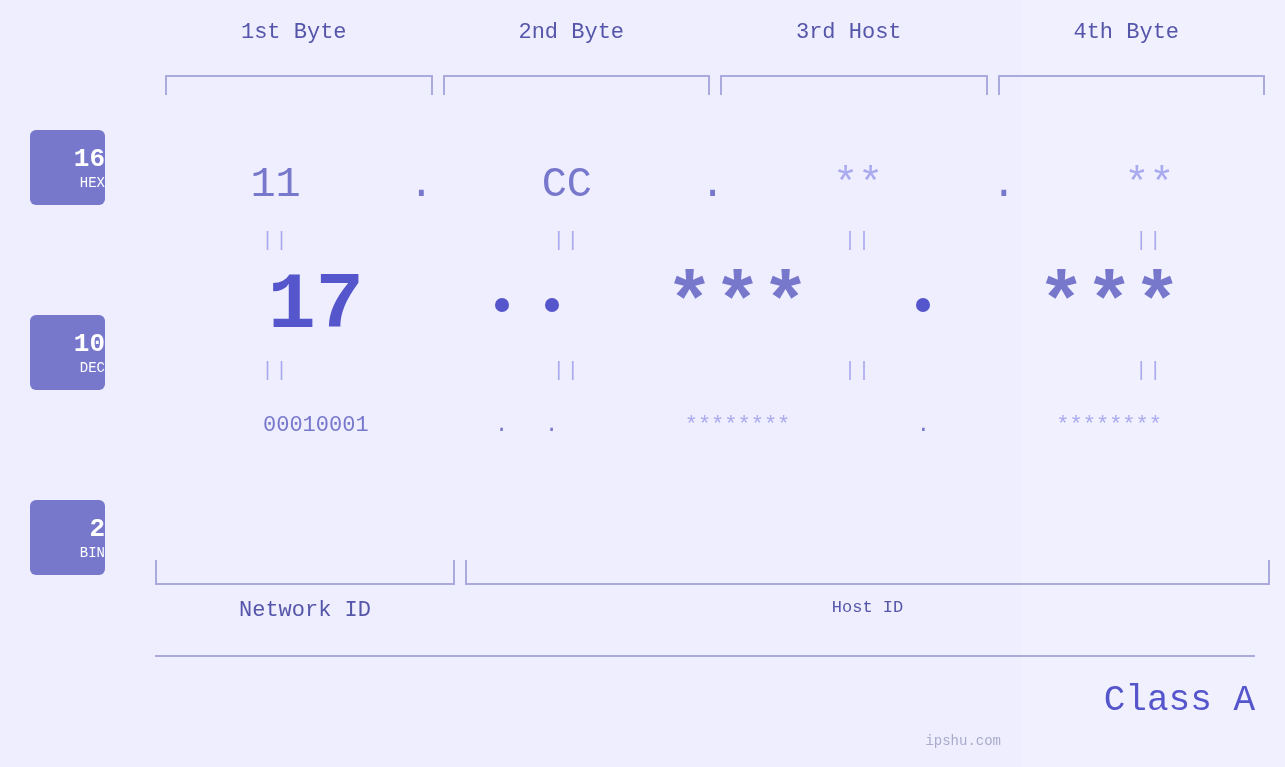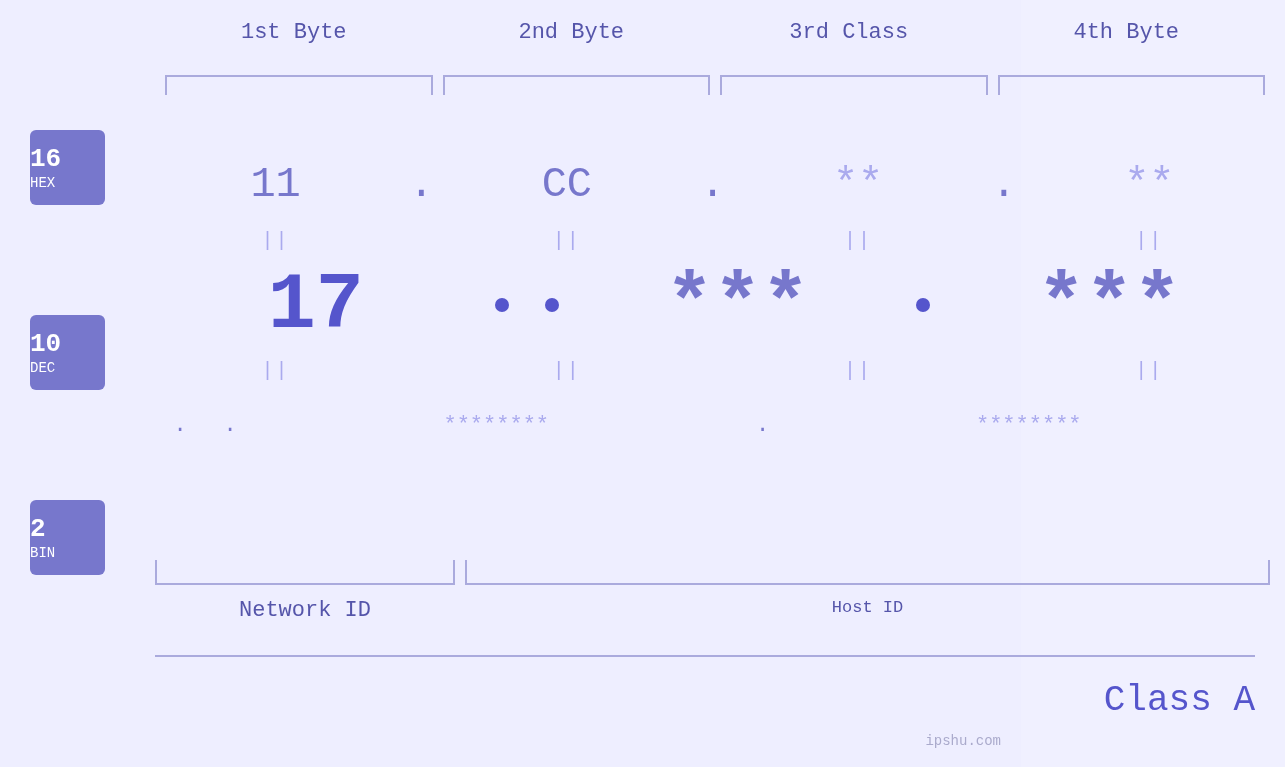--- a/index.html
+++ b/index.html
@@ -49,21 +49,21 @@
     }
 
     .base-badge {
       background-color: #7777cc;
       color: white;
       border-radius: 6px;
       width: 75px;
       height: 75px;
       display: flex;
       flex-direction: column;
-      align-items: flex-start;
+      align-items: flex-end;
       justify-content: center;
       font-family: 'Courier New', Courier, monospace;
     }
 
     .base-badge .num {
       font-size: 26px;
       font-weight: bold;
       line-height: 1.2;
     }
 
@@ -287,21 +287,21 @@
     }
   </style>
 </head>
 <body>
 
 <div class="main-container">
 
   <div class="byte-headers">
     <div class="byte-header">1st Byte</div>
     <div class="byte-header">2nd Byte</div>
-    <div class="byte-header">3rd Class</div>
+    <div class="byte-header">3rd Host</div>
     <div class="byte-header">4th Byte</div>
   </div>
 
   <div class="top-bracket">
     <div class="bracket-cell"></div>
     <div class="bracket-cell"></div>
     <div class="bracket-cell"></div>
     <div class="bracket-cell"></div>
   </div>
 
@@ -397,20 +397,23 @@
       <div class="cell">
         <span class="eq-value">||</span>
       </div>
       <div class="dot-cell"></div>
       <div class="cell">
         <span class="eq-value">||</span>
       </div>
     </div>
 
     <div class="row bin-row">
+      <div class="cell">
+        <span class="bin-value">00010001</span>
+      </div>
       <div class="dot-cell">
         <span class="bin-dot">.</span>
       </div>
       <div class="dot-cell">
         <span class="bin-dot">.</span>
       </div>
       <div class="cell">
         <span class="bin-masked" style="color:#aaaaee;font-size:22px;font-family:'Courier New',Courier,monospace;">********</span>
       </div>
       <div class="dot-cell">

